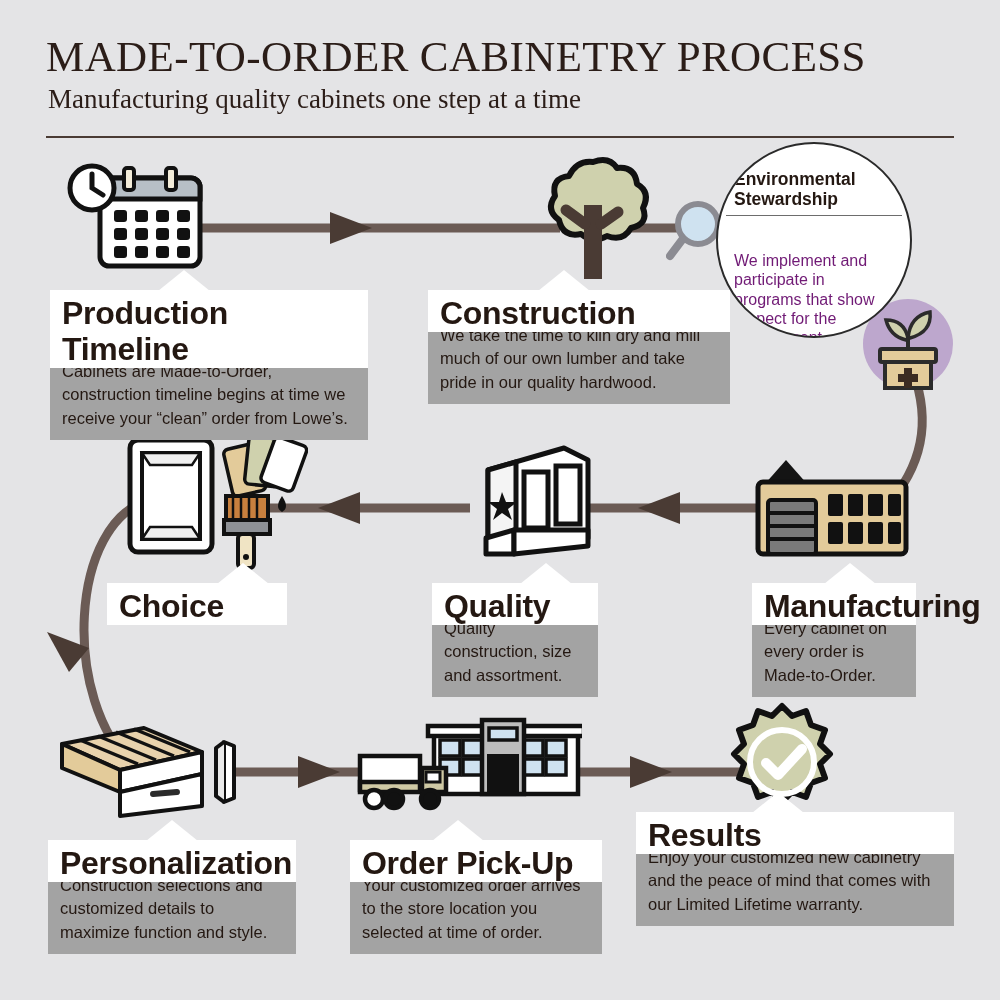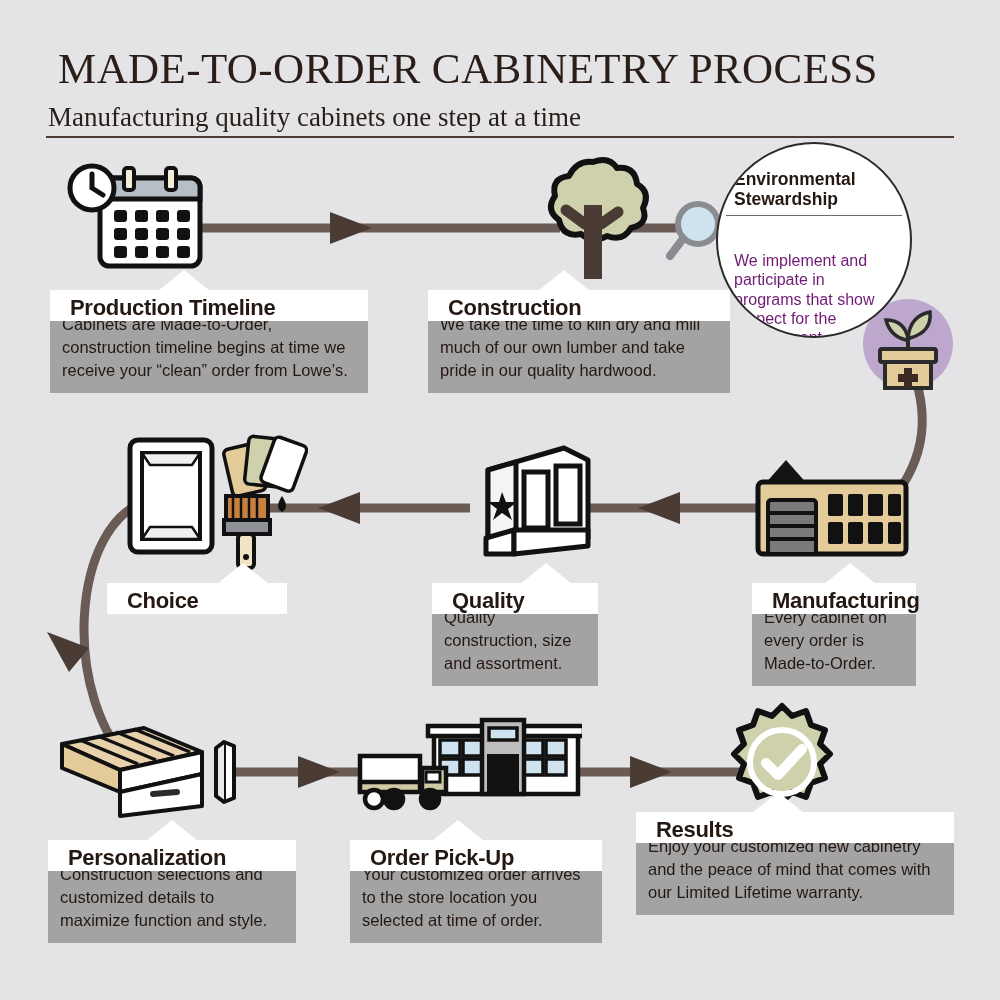--- a/index.html
+++ b/index.html
@@ -9,21 +9,21 @@
     background:#e4e4e6;
     font-family:"Liberation Sans", sans-serif;
     overflow:hidden;
     position:relative;
   }
   #stage{position:absolute;left:0;top:0;width:1000px;height:1000px;}
 
   
   .hdr{position:absolute;left:46px;top:34px;width:908px;}
   .hdr h1{
-    margin:12px;
+    margin:0;
     font-family:"Liberation Serif", serif;
     font-size:43px;
     letter-spacing:.4px;
     color:#2b1d18;
     font-weight:400;
     line-height:1.05;
   }
   .hdr h2{
     margin:6px 0 0 2px;
     font-family:"Liberation Serif", serif;
@@ -40,24 +40,24 @@
   
   .card{position:absolute;}
   .card .pin{
     position:absolute;top:-20px;width:0;height:0;
     border-left:26px solid transparent;border-right:26px solid transparent;
     border-bottom:21px solid #ffffff;
   }
   .card .ttl{
     background:#ffffff;
     color:#241812;
-    font-size:22px;
+    font-size:32px;
     font-weight:700;
     letter-spacing:-.3px;
-    padding:6px 12px 0 20px;
+    padding:6px 12px 0 12px;
     line-height:1.12;
     position:relative;
     z-index:2;
   }
   .card .bdy{
     background:#a3a3a3;
     color:#241812;
     font-size:16.5px;
     line-height:1.42;
     padding:4px 12px 10px 12px;

